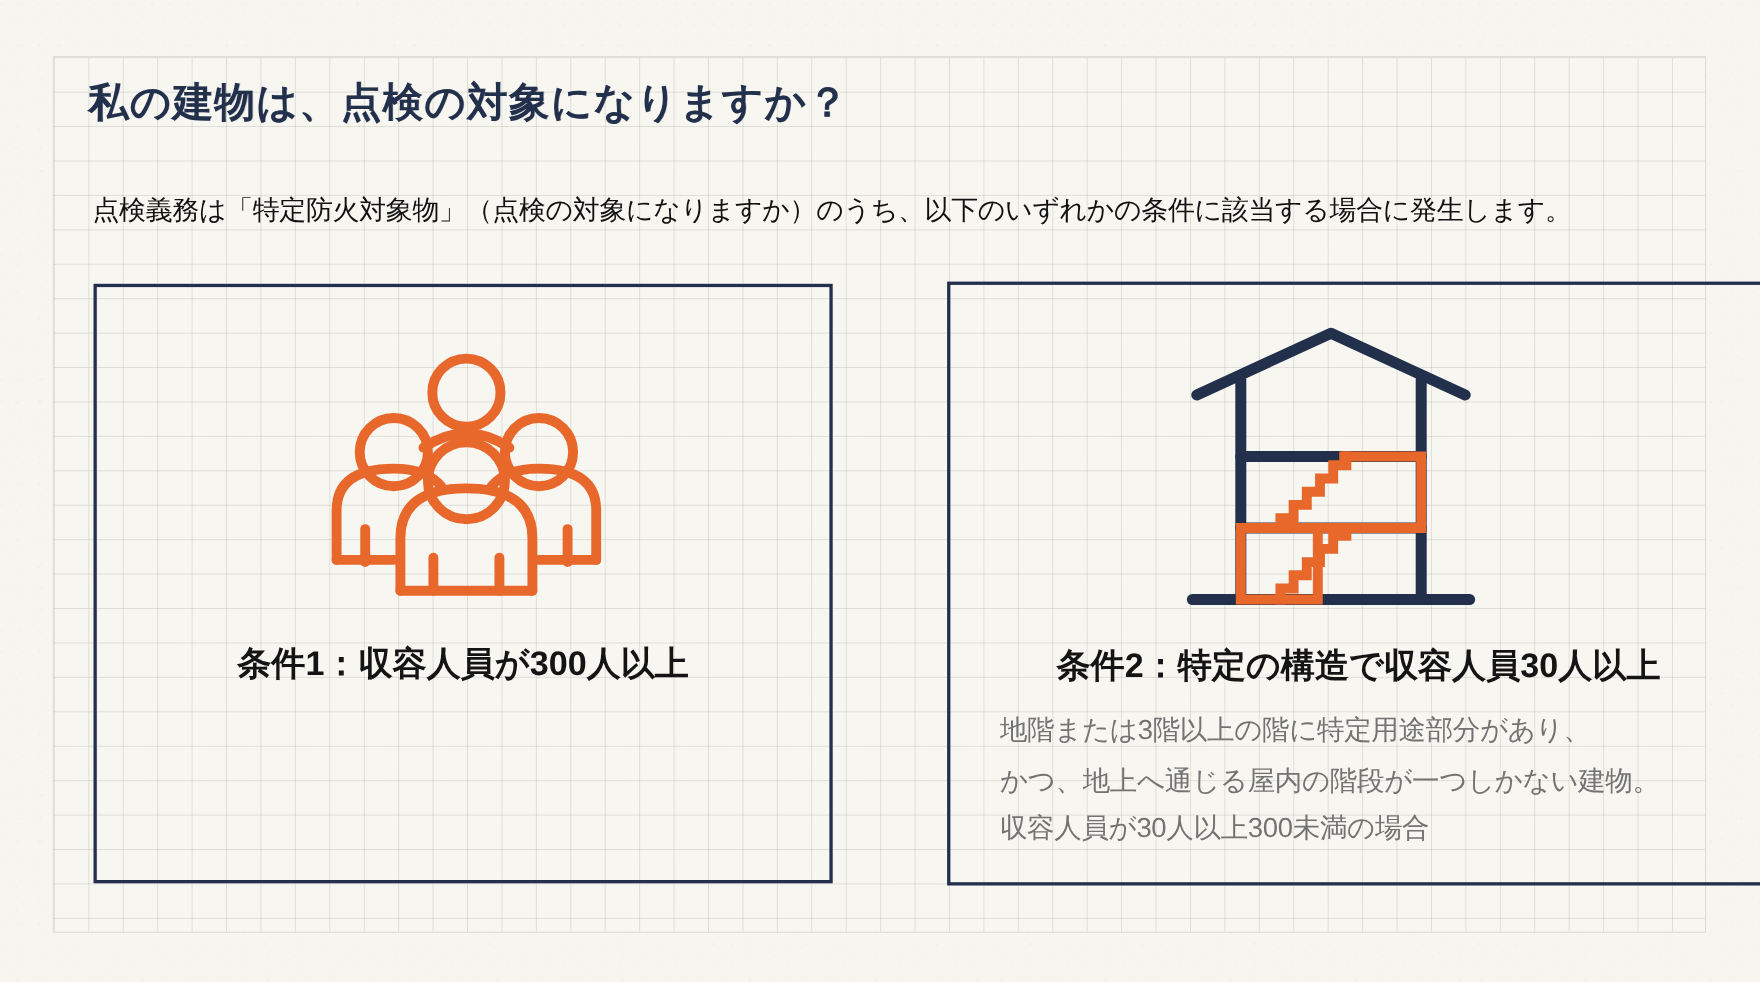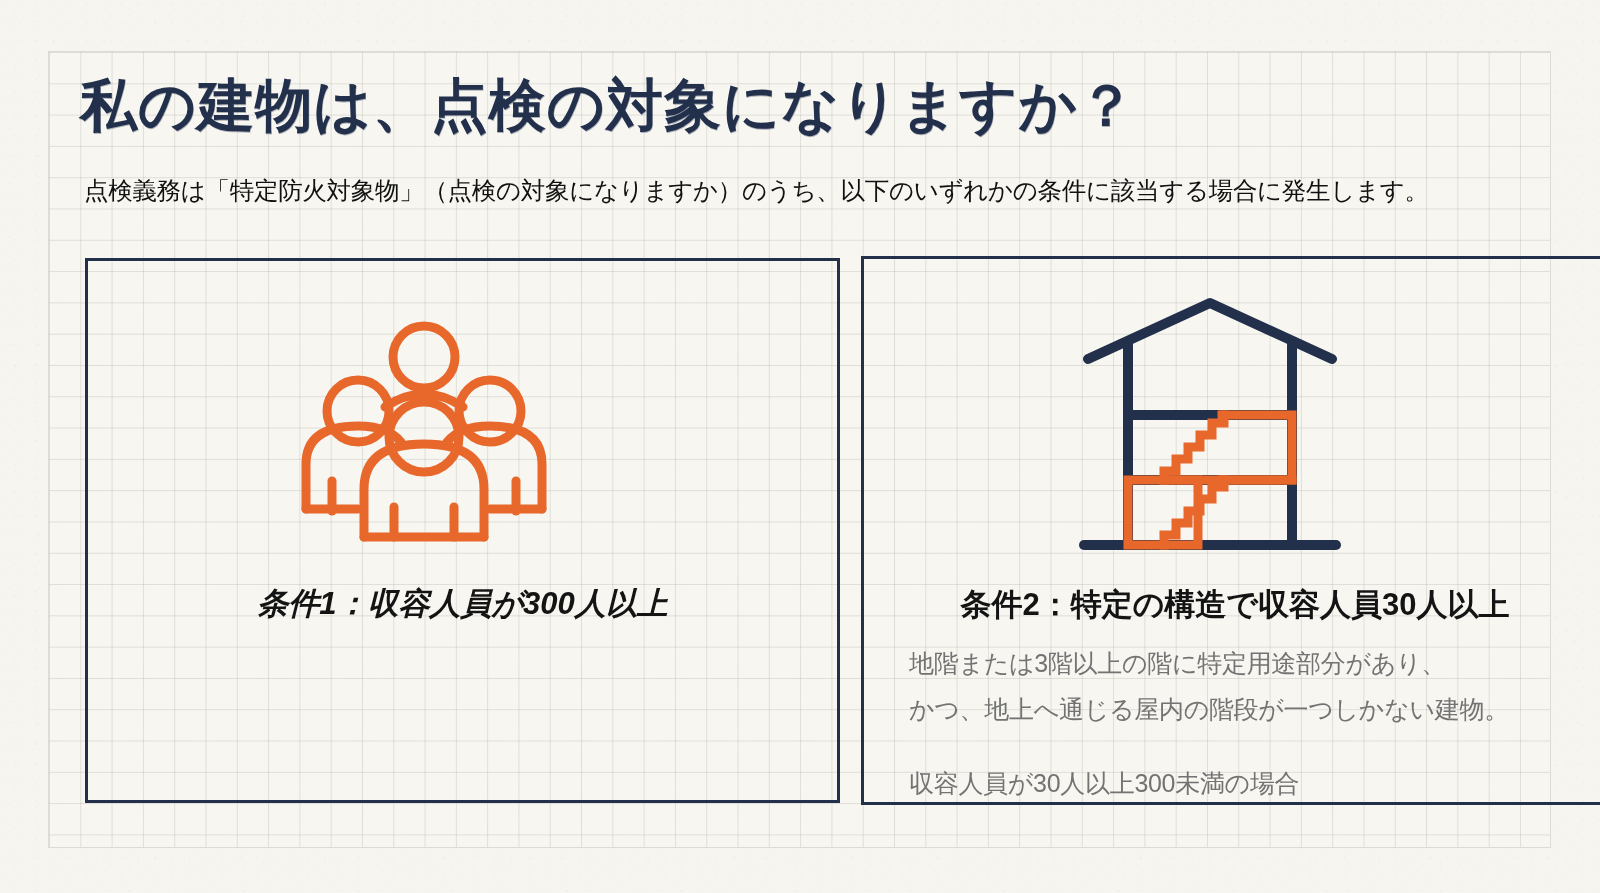--- a/index.html
+++ b/index.html
@@ -53,21 +53,21 @@
   #content {
     position: absolute;
     inset: 0;
     z-index: 2;
   }
 
   #page-title {
     position: absolute;
     left: 80px;
     top: 68px;
-    font-size: 57px;
+    font-size: 37px;
     font-weight: bold;
     letter-spacing: 1px;
     color: #22304c;
     white-space: nowrap;
     text-shadow: 0.5px 0.5px 0 rgba(34,48,76,0.35);
   }
 
   #page-subtitle {
     position: absolute;
     left: 84px;
@@ -78,21 +78,21 @@
     letter-spacing: -0.3px;
   }
 
   
   .card {
     position: absolute;
     box-sizing: border-box;
     border: 3px solid #22304c;
     background: transparent;
   }
-  #card-1 { left: 85px;  top: 258px; width: 755px; height: 545px; font-style: italic; }
+  #card-1 { left: 85px;  top: 258px; width: 672px; height: 545px; }
   #card-2 { left: 861px; top: 256px; width: 748px; height: 549px; }
 
   .card-heading {
     position: absolute;
     width: 100%;
     text-align: center;
     font-size: 31px;
     font-weight: bold;
     color: #141414;
     letter-spacing: 0px;
@@ -104,21 +104,21 @@
   .card-body-line {
     position: absolute;
     left: 45px;
     font-size: 25px;
     color: #737373;
     white-space: nowrap;
     letter-spacing: -0.3px;
   }
   #card-2-body-0 { top: 388px; }
   #card-2-body-1 { top: 434px; }
-  #card-2-body-2 { top: 477px; margin-top: 31px; }
+  #card-2-body-2 { top: 477px; }
 
   
   .icon-wrap {
     position: absolute;
   }
   #people-icon-wrap  { left: 196px; top: 58px; width: 280px; height: 225px; }
   #building-icon-wrap{ left: 206px; top: 38px; width: 280px; height: 265px; }
 
   svg { display: block; overflow: visible; }
 </style>

